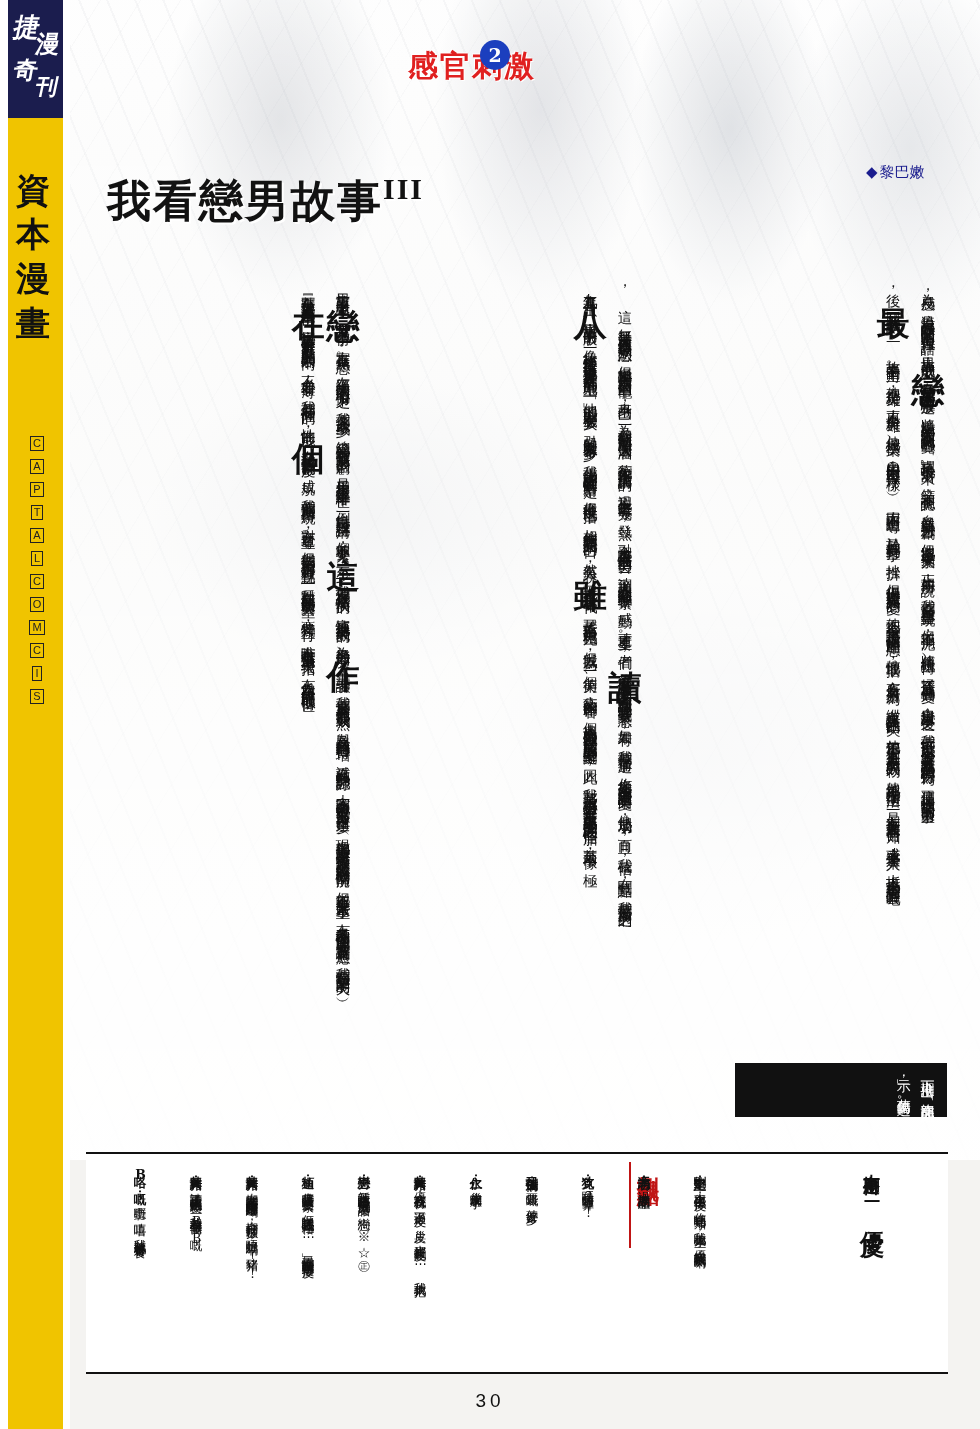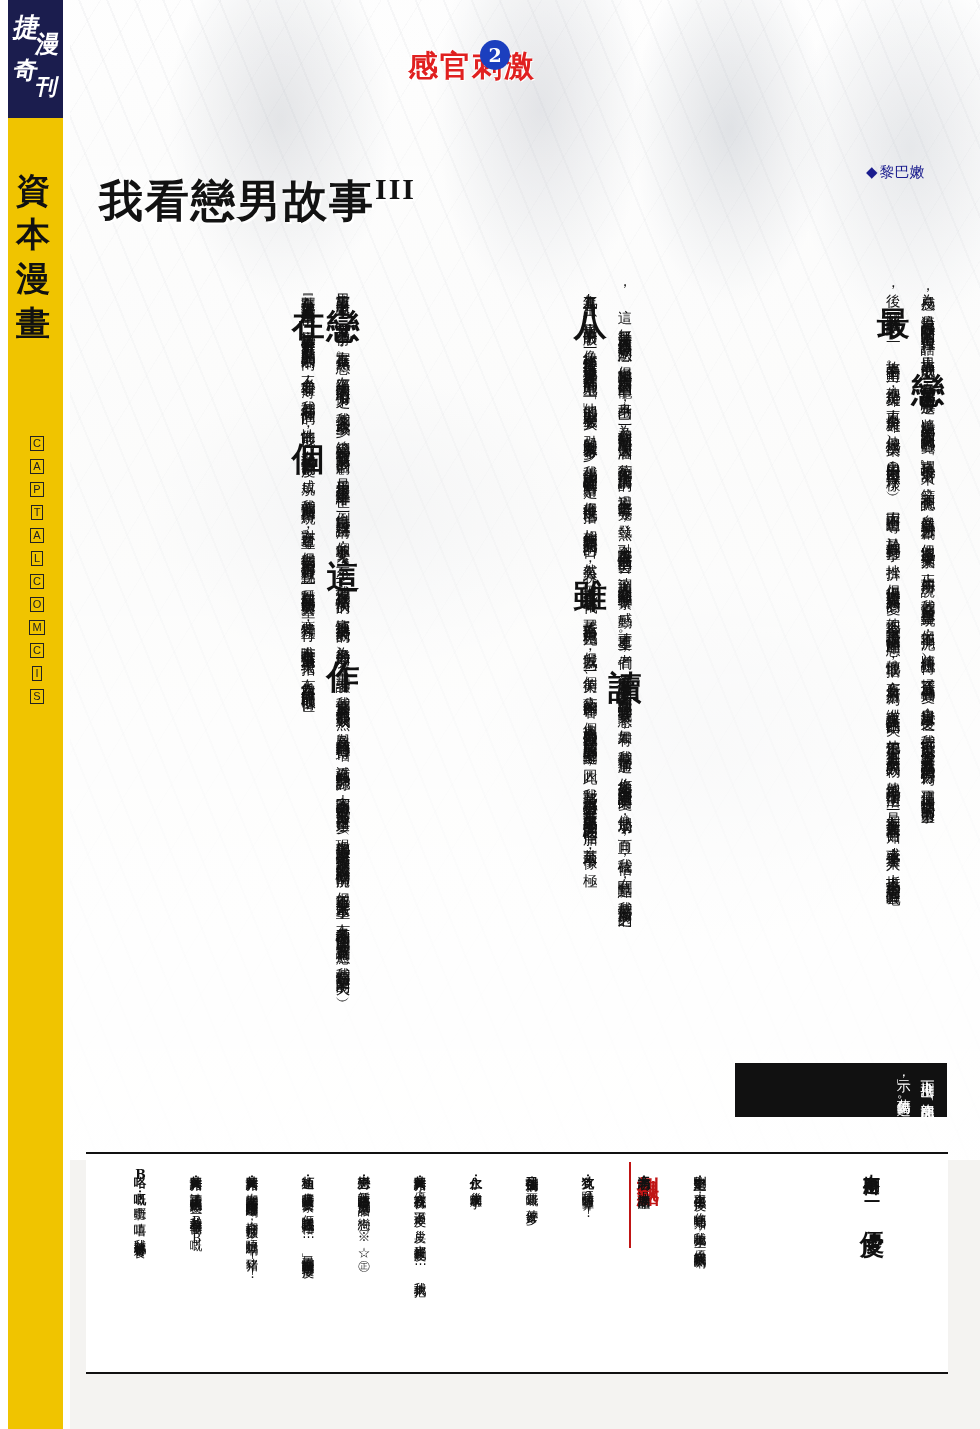--- a/index.html
+++ b/index.html
@@ -93,21 +93,21 @@
     background:#1b3fbe;color:#fff;font-family:"DejaVu Serif",serif;font-weight:bold;
     font-size:19px;text-align:center;line-height:30px;
   }
   #byline{
     position:absolute;left:866px;top:163px;
     font-family:"DejaVu Serif",serif;font-size:15px;color:#1b1d8e;font-weight:normal;
   }
   #byline .dot{color:#1b1d8e;margin-right:2px;}
 
   #article-title{
-    position:absolute;left:99px;top:172px;
+    position:absolute;left:107px;top:172px;
     font-family:"DejaVu Serif",serif;font-weight:bold;font-size:44px;color:#121212;
     letter-spacing:2px;
     text-shadow:2px 2px 0 rgba(255,255,255,.9);
   }
   #article-title .rom{font-family:"Liberation Serif",serif;font-size:30px;vertical-align:top;}
 
   
   .col{
     position:absolute;top:282px;height:830px;
     writing-mode:vertical-rl;
@@ -227,20 +227,21 @@
 
   <div id="bottom"></div>
   <div id="bottom-head">
     <span class="rule"></span>
     <span>捌觀點</span>
   </div>
   <div id="topic">
     <span>本期題目——</span><span class="big">優皮</span>
   </div>
 
+  <div id="folio">30</div>
 <div class="bcol" style="left: 660px; width: 50px;"><b>劉定堅：</b><span>大學生至係優皮，你哋知唔知？我哋大學生，優皮與我無關喇！</span></div>
     <div class="bcol" style="left: 604px; width: 50px;"><b>馮志明：</b><span>過渡期的產品！</span></div>
     <div class="bcol" style="left: 548px; width: 50px;"><b>狄克：</b><span>唔知自己算唔算?!</span></div>
     <div class="bcol" style="left: 492px; width: 50px;"><b>司徒劍僑：</b><span>要錢嘅，仲要好多！</span></div>
     <div class="bcol" style="left: 436px; width: 50px;"><b>永仁：</b><span>巢皮李耀明乎</span></div>
     <div class="bcol" style="left: 380px; width: 50px;"><b>黃興豬：</b><span>優皮我就冇份，不過頑皮、巢皮、麥皮麵包皮⋯⋯我就大把！</span></div>
     <div class="bcol" style="left: 324px; width: 50px;"><b>戀男：</b><span>我鍾意睇夜晚嘅流氓大享廢話，戀狗！※☆㊣</span></div>
     <div class="bcol" style="left: 268px; width: 50px;"><b>栢迪：</b><span>「其實優唔優皮唔緊要，佢哋話係我嘅性格⋯⋯」最憎廣告時間聽到「優皮」！</span></div>
     <div class="bcol" style="left: 212px; width: 50px;"><b>黃興豬：</b><span>上期與豬有關葉子榈段字姍姍嚟喝，今期打疗補數，唔好嬲喎，豬豬!!</span></div>
     <div class="bcol" style="left: 156px; width: 50px;"><b>黃興豬：</b><span>請講葉子榈係飲人奶生長，我希望有幸做個B嘅B</span></div>

